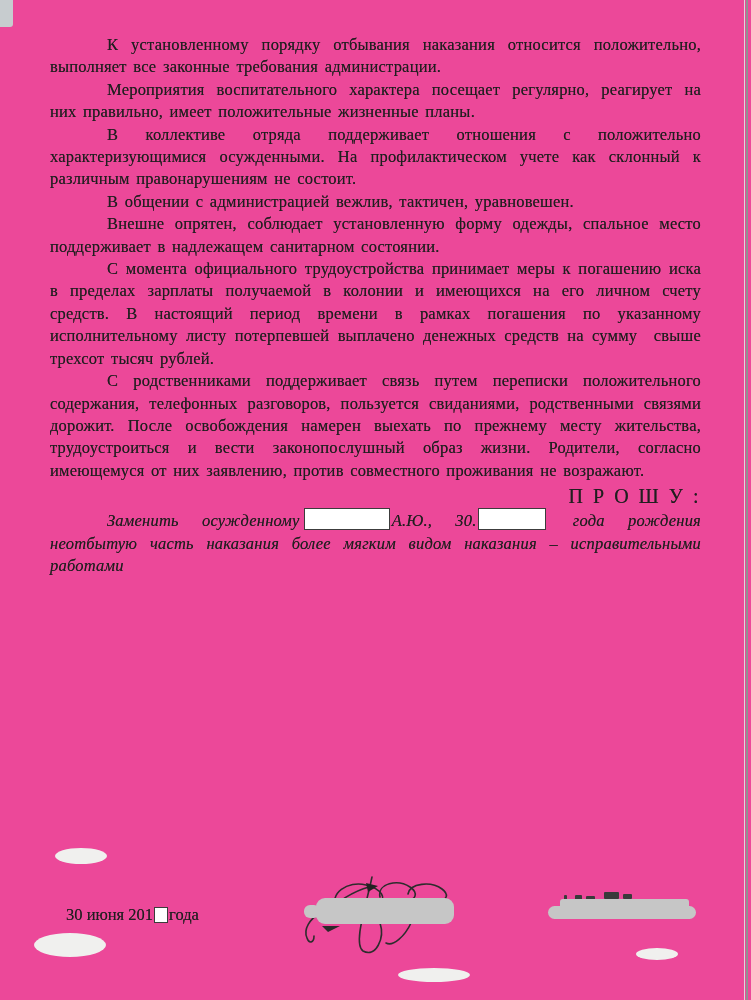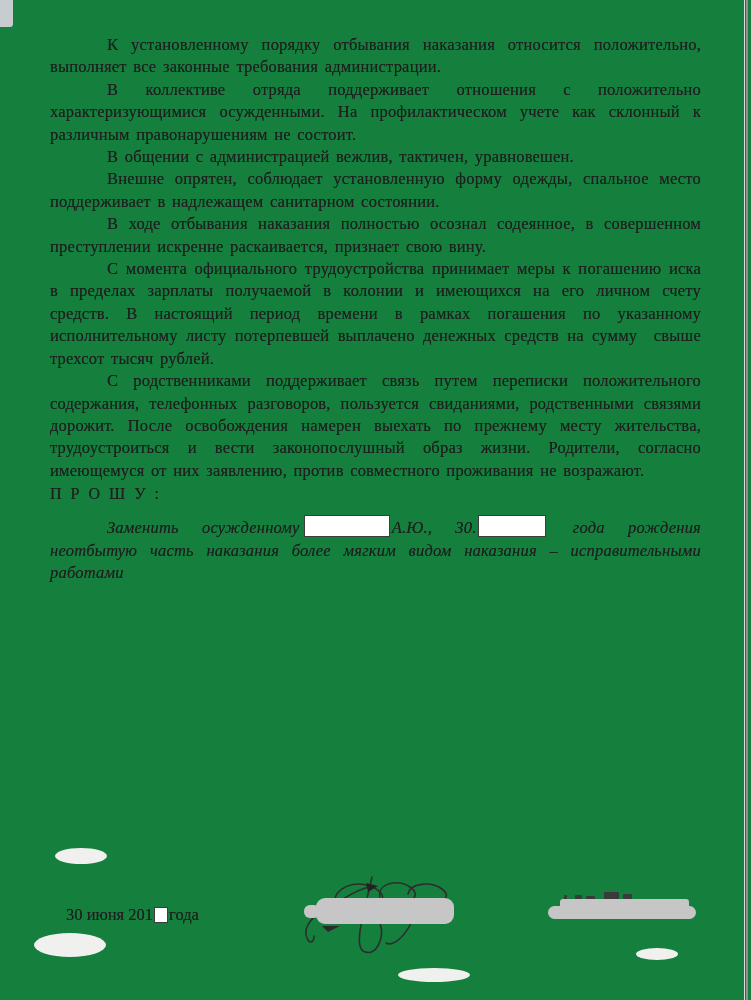--- a/index.html
+++ b/index.html
@@ -1,30 +1,30 @@
 <!DOCTYPE html>
 <html lang="ru"><head>
 <meta charset="utf-8">
 <style>
   html,body{margin:0;padding:0;background:#e9e9e9;}
   .page{
     position:relative;width:751px;height:1000px;margin:0 auto;
-    background:#15803d;overflow:hidden;
+    background:#ec4899;overflow:hidden;
     font-family:"Liberation Serif", serif;color:#1f1f1f;
   }
   .textcol{position:absolute;left:50px;top:34px;width:651px;}
   p.body{
     margin:0;font-size:16.5px;line-height:22.4px;text-align:justify;
     word-spacing:2.2px;letter-spacing:0.2px;
     text-shadow:0 0 0.5px rgba(25,25,25,0.65);
   }
   p.indent{text-indent:57px;}
   .basis{margin-top:11px;}
   .heading{
-    margin:3px 0 12px 0;text-align:left;font-size:16px;letter-spacing:2.5px;
+    margin:3px 0 0 0;text-align:right;font-size:20px;letter-spacing:2.5px;
     text-shadow:0 0 0.5px rgba(25,25,25,0.65);
   }
   .request{margin-top:14px;font-style:italic;}
   .attachment{margin-top:19px;text-align:left;}
   .blank-box{
     display:inline-block;background:#ffffff;border:1px solid #3c3c3c;
     vertical-align:-4px;
   }
   .bx-name{width:84px;height:20px;margin:0 2px 0 4px;}
   .bx-year{width:66px;height:20px;margin:0 4px 0 1px;}
@@ -65,24 +65,24 @@
   <div class="corner-mark"></div>
   <div class="edge-line2"></div>
   <div class="edge-line"></div>
   <div class="smudge sm1"></div>
   <div class="smudge sm2"></div>
   <div class="smudge sm3"></div>
   <div class="smudge sm4"></div>
 
   <div class="textcol">
     <p class="body indent">К установленному порядку отбывания наказания относится положительно, выполняет все законные требования администрации.</p>
+    <p class="body indent">Мероприятия воспитательного характера посещает регулярно, реагирует на них правильно, имеет положительные жизненные планы.</p>
     <p class="body indent">В коллективе отряда поддерживает отношения с положительно характеризующимися осужденными. На профилактическом учете как склонный к различным правонарушениям не состоит.</p>
     <p class="body indent">В общении с администрацией вежлив, тактичен, уравновешен.</p>
     <p class="body indent">Внешне опрятен, соблюдает установленную форму одежды, спальное место поддерживает в надлежащем санитарном состоянии.</p>
-    <p class="body indent">В ходе отбывания наказания полностью осознал содеянное, в совершенном преступлении искренне раскаивается, признает свою вину.</p>
     <p class="body indent">С момента официального трудоустройства принимает меры к погашению иска в пределах зарплаты получаемой в колонии и имеющихся на его личном счету средств. В настоящий период времени в рамках погашения по указанному исполнительному листу потерпевшей выплачено денежных средств на сумму &nbsp;свыше трехсот тысяч рублей.</p>
     <p class="body indent">С родственниками поддерживает связь путем переписки положительного содержания, телефонных разговоров, пользуется свиданиями, родственными связями дорожит. После освобождения намерен выехать по прежнему месту жительства, трудоустроиться и вести законопослушный образ жизни. Родители, согласно имеющемуся от них заявлению, против совместного проживания не возражают.</p>
 
 
     <p class="heading">П Р О Ш У :</p>
 
     <p class="body indent request"><span>Заменить осужденному</span><span class="blank-box bx-name"></span><span>А.Ю., 30.</span><span class="blank-box bx-year"></span> <span>года рождения неотбытую часть наказания более мягким видом наказания – исправительными работами</span></p>
 
   </div>
 

